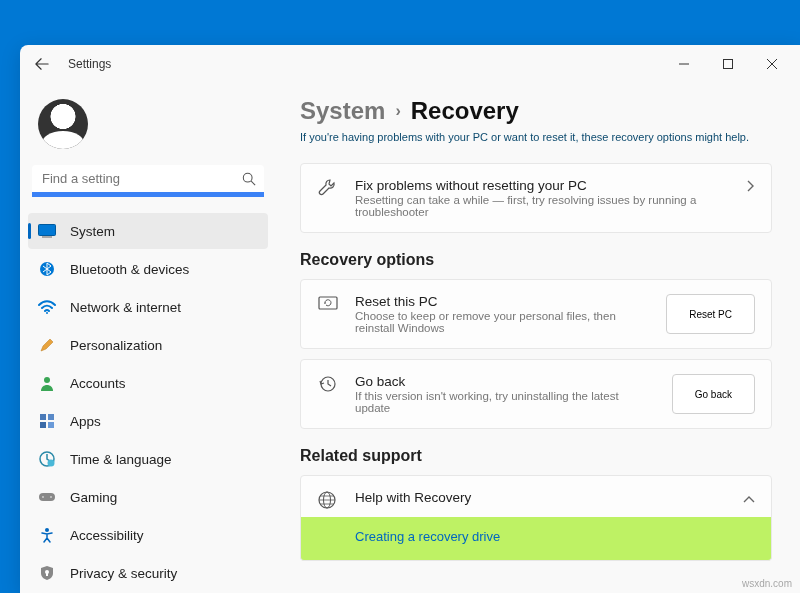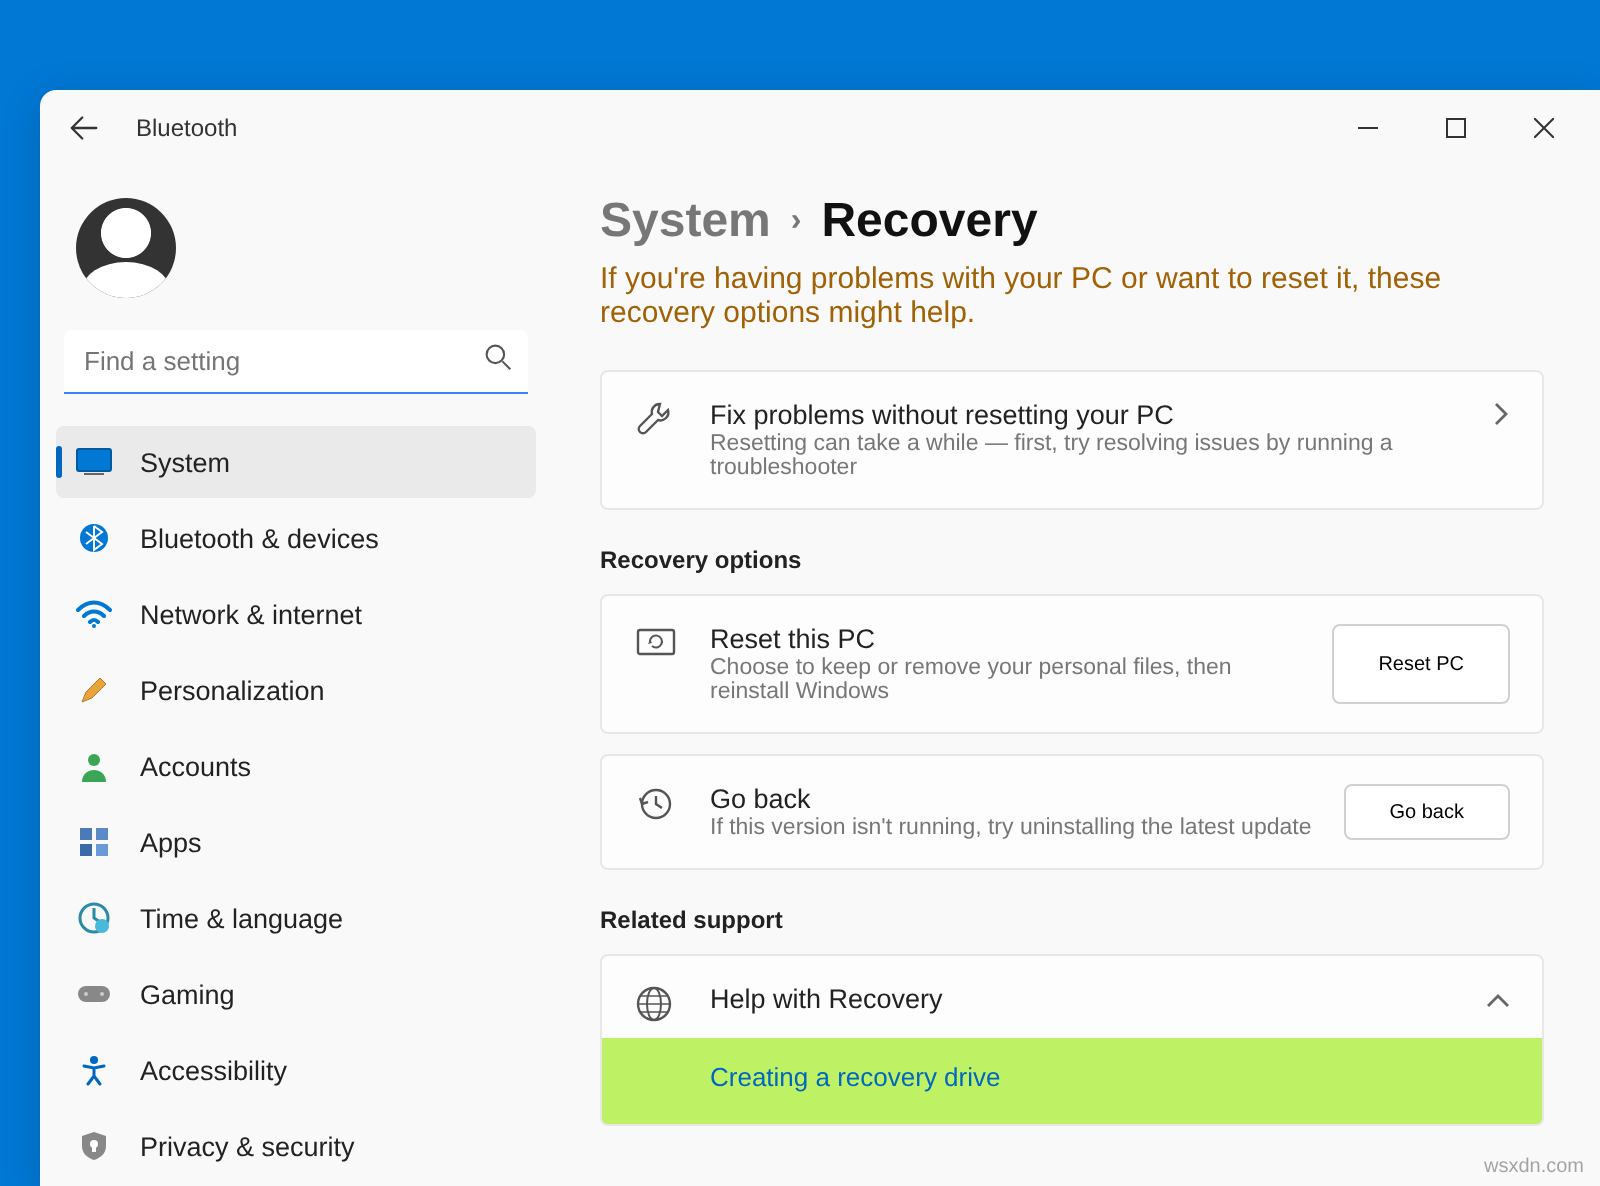--- a/index.html
+++ b/index.html
@@ -9,57 +9,57 @@
 .back-btn { width: 32px; height: 32px; border: none; background: transparent; display: flex; align-items: center; justify-content: center; cursor: pointer; border-radius: 4px; }
 .title-text { font-size: 12px; color: #333; margin-left: 10px; }
 .win-controls { margin-left: auto; display: flex; }
 .win-btn { width: 44px; height: 32px; border: none; background: transparent; display: flex; align-items: center; justify-content: center; cursor: pointer; }
 .body-area { flex: 1; display: flex; overflow: hidden; }
 .sidebar { width: 260px; padding: 8px 12px 8px 8px; overflow-y: auto; }
 .avatar { width: 50px; height: 50px; border-radius: 50%; background: radial-gradient(circle at 50% 35%, #fff 0%, #fff 30%, #333 31%, #333 100%); margin: 8px 10px 4px; position: relative; overflow: hidden; }
 .avatar::before { content:""; position:absolute; bottom:-10px; left:50%; transform:translateX(-50%); width:44px; height:28px; background:#fff; border-radius:50% 50% 0 0; }
 .avatar-wrap { display:flex; align-items:center; gap:10px; margin-bottom: 12px; }
 .search-box { position: relative; margin: 6px 4px 16px; }
-.search-box input { width: 100%; height: 32px; border: none; border-bottom: 1px solid #3b82f6; background: #fff; padding: 0 32px 0 10px; font-size: 13px; border-radius: 4px 4px 0 0; outline: none; }
+.search-box input { width: 100%; height: 32px; border: none; border-bottom: 5px solid #3b82f6; background: #fff; padding: 0 32px 0 10px; font-size: 13px; border-radius: 4px 4px 0 0; outline: none; }
 .search-box .sicon { position: absolute; right: 8px; top: 50%; transform: translateY(-50%); color: #555; }
 .nav-item { display: flex; align-items: center; height: 36px; padding: 0 10px; border-radius: 4px; cursor: pointer; font-size: 13.5px; color: #222; gap: 14px; margin-bottom: 2px; }
 .nav-item.selected { background: #eaeaea; position: relative; }
 .nav-item.selected::before { content:""; position:absolute; left:0; top:50%; transform:translateY(-50%); width:3px; height:16px; background:#0067c0; border-radius:2px; }
 .nav-icon { width: 18px; height: 18px; display: inline-flex; align-items: center; justify-content: center; flex-shrink: 0; }
 .main { flex: 1; padding: 14px 28px 10px 20px; overflow-y: auto; }
 .breadcrumb { display: flex; align-items: center; gap: 10px; font-size: 24px; font-weight: 600; margin-bottom: 6px; }
 .bc-parent { color: #777; font-weight: 600; }
 .bc-sep { color: #777; font-size: 16px; }
 .bc-current { color: #111; }
-.subtitle { font-size: 15px; color: #a16207; margin-bottom: 20px; }
+.subtitle { font-size: 11px; color: #0c4a6e; margin-bottom: 20px; }
 .card { background: #fdfdfd; border: 1px solid #e7e7e7; border-radius: 4px; display: flex; padding: 14px 16px; gap: 16px; margin-bottom: 10px; }
 .card-icon { width: 22px; height: 22px; color: #555; flex-shrink: 0; }
 .card-text { flex: 1; }
 .card-title { font-size: 13.5px; color: #222; }
 .card-desc { font-size: 11.5px; color: #777; margin-top: 1px; }
 .card-action { flex-shrink: 0; }
 .chev { color: #666; }
 .btn-outline { background: #fff; border: 1px solid #d0d0d0; border-radius: 4px; padding: 7px 22px; font-size: 10px; cursor: pointer; }
-.section-label { font-size: 12px; font-weight: 600; color: #222; margin: 18px 0 10px; }
+.section-label { font-size: 16px; font-weight: 600; color: #222; margin: 18px 0 10px; }
 .link-row { padding: 12px 16px 16px 54px; color: #0067c0; font-size: 13px; cursor: pointer; border: 1px solid #e7e7e7; border-top: none; border-radius: 0 0 4px 4px; background: #bef264; margin-top: -10px; }
 .expand-card { margin-bottom: 0; border-radius: 4px 4px 0 0; }
 .watermark { position: absolute; bottom: 4px; right: 8px; font-size: 10px; color: rgba(0,0,0,0.35); font-family: Liberation Sans, sans-serif; }
 </style>
 </head>
 <body>
 
 <div class="window">
 
   <div class="titlebar">
     <button class="back-btn">
       <svg width="14" height="14" viewBox="0 0 16 16">
           <path d="M7 2 1 8l6 6M1 8h14" stroke="#333" stroke-width="1.3" fill="none" stroke-linecap="round" stroke-linejoin="round"></path>
         </svg>
     </button>
-    <span class="title-text">Bluetooth</span>
+    <span class="title-text">Settings</span>
     <div class="win-controls">
       <button class="win-btn">
           <svg width="10" height="10">
             <path d="M0 5h10" stroke="#333"></path>
           </svg>
         </button>
       <button class="win-btn">
           <svg width="10" height="10">
             <rect x="0.5" y="0.5" width="9" height="9" stroke="#333" fill="none"></rect>
           </svg>
@@ -223,21 +223,21 @@
       </div>
 
       <div class="card">
         <span class="card-icon"><svg width="20" height="20" viewBox="0 0 20 20">
               <circle cx="11" cy="10" r="7" fill="none" stroke="#555" stroke-width="1.2"></circle>
               <path d="M11 6v4l3 2" stroke="#555" fill="none" stroke-width="1.2"></path>
               <path d="M3 7l1 3 3-1" fill="none" stroke="#555" stroke-width="1.2"></path>
             </svg></span>
         <div class="card-text">
           <div class="card-title">Go back</div>
-          <div class="card-desc">If this version isn't running, try uninstalling the latest update</div>
+          <div class="card-desc">If this version isn't working, try uninstalling the latest update</div>
         </div>
         <button class="btn-outline card-action">Go back</button>
       </div>
 
       <div class="section-label">Related support</div>
 
       <div class="card expand-card">
         <span class="card-icon"><svg width="20" height="20" viewBox="0 0 20 20">
               <circle cx="10" cy="10" r="8" fill="none" stroke="#555" stroke-width="1.2"></circle>
               <ellipse cx="10" cy="10" rx="3.5" ry="8" fill="none" stroke="#555" stroke-width="1"></ellipse>

